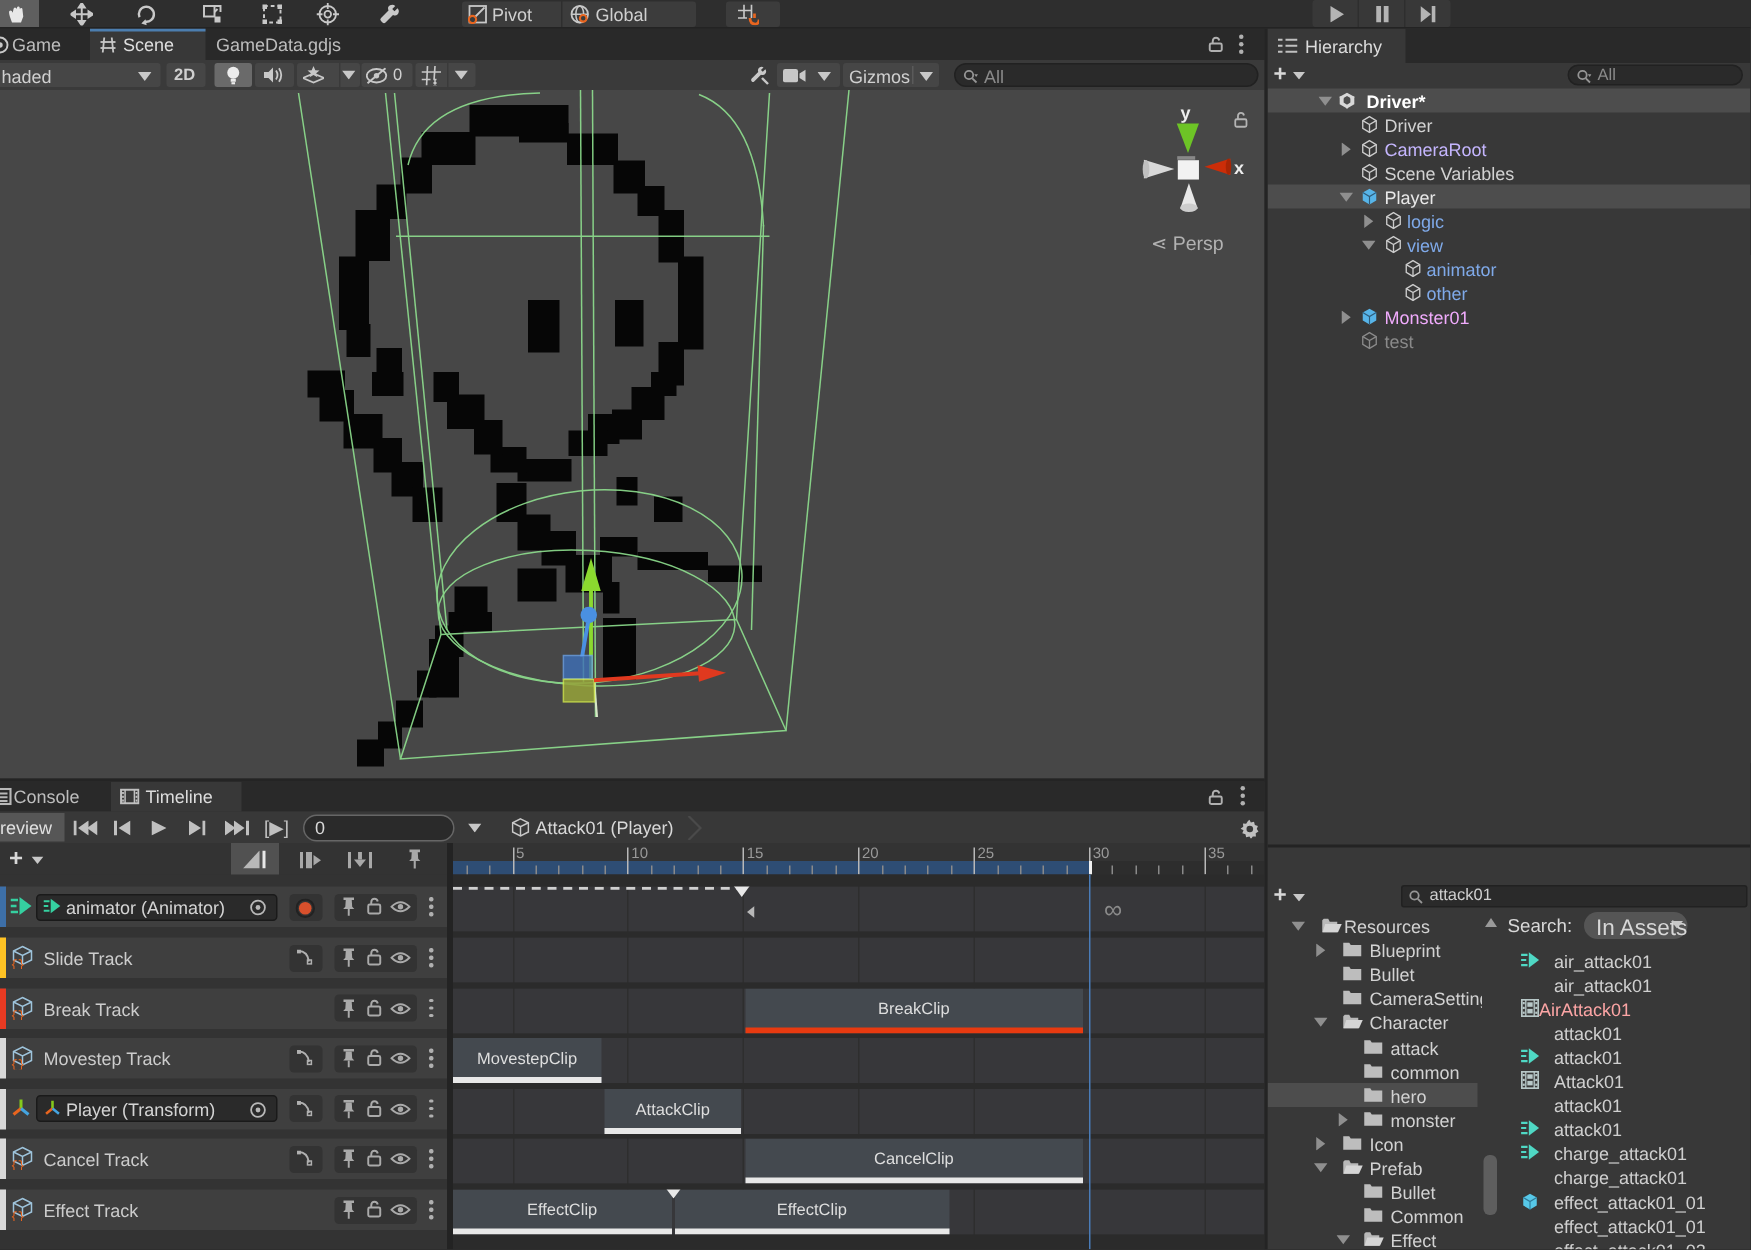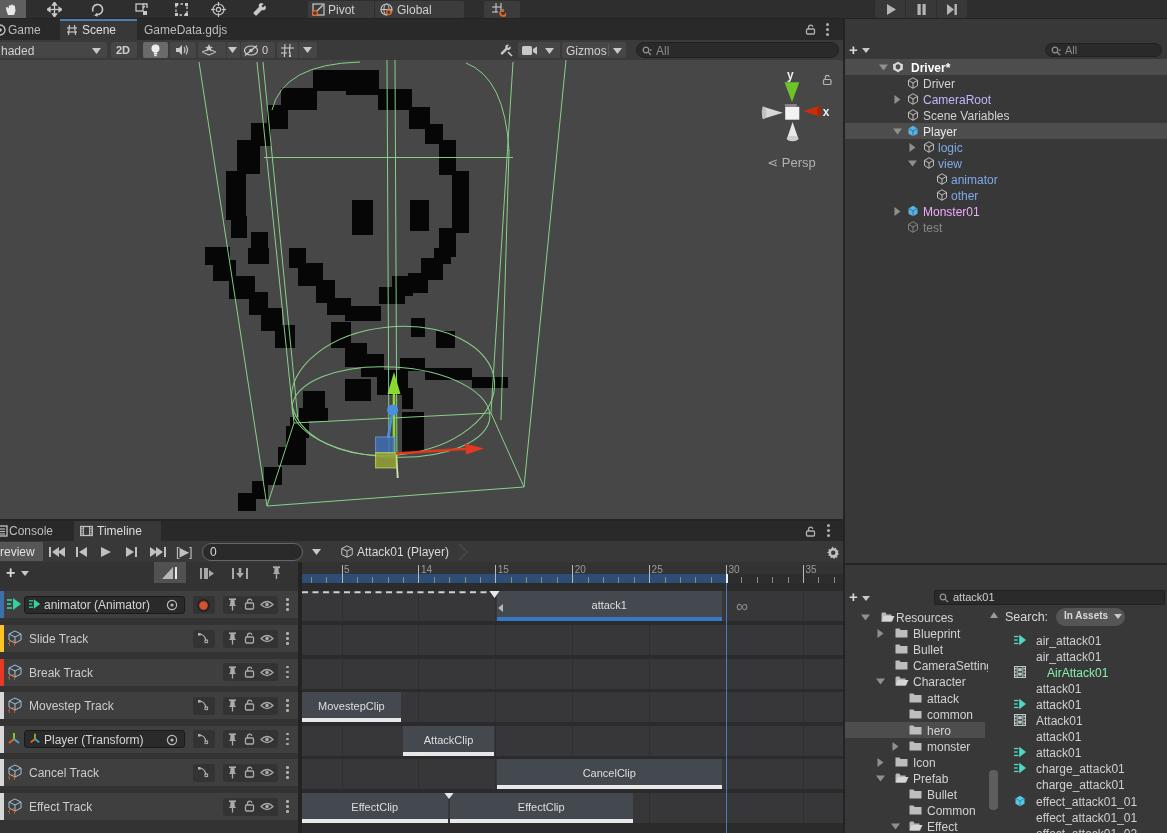--- a/index.html
+++ b/index.html
@@ -457,21 +457,21 @@
 <div class="abs" style="left:710.6px;top:56px;width:1px;height:6px;background:#8a8a8a;"></div>
 <div class="abs" style="left:726.0px;top:44px;width:1px;height:18px;background:#b8b8b8;"></div>
 <div class="abs" style="left:741.4px;top:56px;width:1px;height:6px;background:#8a8a8a;"></div>
 <div class="abs" style="left:756.8px;top:56px;width:1px;height:6px;background:#8a8a8a;"></div>
 <div class="abs" style="left:772.1px;top:56px;width:1px;height:6px;background:#8a8a8a;"></div>
 <div class="abs" style="left:787.5px;top:56px;width:1px;height:6px;background:#8a8a8a;"></div>
 <div class="abs" style="left:802.9px;top:44px;width:1px;height:18px;background:#b8b8b8;"></div>
 <div class="abs" style="left:818.3px;top:56px;width:1px;height:6px;background:#8a8a8a;"></div>
 <div class="abs" style="left:833.7px;top:56px;width:1px;height:6px;background:#8a8a8a;"></div>
 <div class="abs" style="left:344.0px;top:43px;color:#999999;font-size:10px;">5</div>
-<div class="abs" style="left:420.9px;top:43px;color:#999999;font-size:10px;">14</div>
+<div class="abs" style="left:420.9px;top:43px;color:#999999;font-size:10px;">10</div>
 <div class="abs" style="left:497.8px;top:43px;color:#999999;font-size:10px;">15</div>
 <div class="abs" style="left:574.7px;top:43px;color:#999999;font-size:10px;">20</div>
 <div class="abs" style="left:651.6px;top:43px;color:#999999;font-size:10px;text-align:right;">25</div>
 <div class="abs" style="left:728.5px;top:43px;color:#999999;font-size:10px;">30</div>
 <div class="abs" style="left:805.4px;top:43px;color:#999999;font-size:10px;">35</div>
 <div class="abs" style="left:725.6px;top:53px;width:2px;height:9px;background:#f0f0f0;"></div>
 
 <div class="abs" style="left:302px;top:70.4px;width:541px;height:30px;background:#37373a;"></div>
 <div class="abs" style="left:302px;top:104px;width:541px;height:30px;background:#37373a;"></div>
 <div class="abs" style="left:302px;top:137.6px;width:541px;height:30px;background:#37373a;"></div>
@@ -479,23 +479,23 @@
 <div class="abs" style="left:302px;top:204.8px;width:541px;height:30px;background:#37373a;"></div>
 <div class="abs" style="left:302px;top:238.4px;width:541px;height:30px;background:#37373a;"></div>
 <div class="abs" style="left:302px;top:272px;width:541px;height:30px;background:#37373a;"></div>
 <div class="abs" style="left:341.5px;top:62px;width:1px;height:250px;background:#2e2e2e;"></div>
 <div class="abs" style="left:418.4px;top:62px;width:1px;height:250px;background:#2e2e2e;"></div>
 <div class="abs" style="left:495.3px;top:62px;width:1px;height:250px;background:#2e2e2e;"></div>
 <div class="abs" style="left:572.2px;top:62px;width:1px;height:250px;background:#2e2e2e;"></div>
 <div class="abs" style="left:649.1px;top:62px;width:1px;height:250px;background:#2e2e2e;"></div>
 <div class="abs" style="left:726.0px;top:62px;width:1px;height:250px;background:#2e2e2e;"></div>
 <div class="abs" style="left:802.9px;top:62px;width:1px;height:250px;background:#2e2e2e;"></div>
-<div class="abs" style="left:496.5px;top:70.4px;width:225.5px;height:30px;background:#44494f;">
-        <div class="abs" style="left:0;bottom:0;width:100%;height:4px;background:#3578c8;"></div>
-        <div class="abs" style="left:0;top:8px;width:100%;text-align:center;color:#dedede;font-size:11px;">attack1</div>
+<div class="abs" style="left:496.5px;top:137.6px;width:225.5px;height:30px;background:#44494f;">
+        <div class="abs" style="left:0;bottom:0;width:100%;height:4px;background:#e83a10;"></div>
+        <div class="abs" style="left:0;top:8px;width:100%;text-align:center;color:#dedede;font-size:11px;">BreakClip</div>
       </div>
 <div class="abs" style="left:302px;top:171.2px;width:98.8px;height:30px;background:#44494f;">
         <div class="abs" style="left:0;bottom:0;width:100%;height:4px;background:#e8e8e8;"></div>
         <div class="abs" style="left:0;top:8px;width:100%;text-align:center;color:#dedede;font-size:11px;">MovestepClip</div>
       </div>
 <div class="abs" style="left:403px;top:204.8px;width:91.0px;height:30px;background:#44494f;">
         <div class="abs" style="left:0;bottom:0;width:100%;height:4px;background:#e8e8e8;"></div>
         <div class="abs" style="left:0;top:8px;width:100%;text-align:center;color:#dedede;font-size:11px;">AttackClip</div>
       </div>
 <div class="abs" style="left:496.5px;top:238.4px;width:225.5px;height:30px;background:#44494f;">
@@ -762,20 +762,34 @@
 <div class="abs" style="left:302px;top:201.2px;width:541px;height:3.6px;background:#2b2b2b;"></div>
 <div class="abs" style="left:302px;top:234.8px;width:541px;height:3.6px;background:#2b2b2b;"></div>
 <div class="abs" style="left:302px;top:268.4px;width:541px;height:3.6px;background:#2b2b2b;"></div>
 <div class="abs" style="left:302px;top:302px;width:541px;height:10px;background:#2b2b2b;"></div>
 <div class="abs" style="left:302px;top:62px;width:541px;height:8.4px;background:#2b2b2b;"></div>
 <div class="abs" style="left:726px;top:62px;width:1px;height:250px;background:#4a7cb8;"></div>
 <div class="abs" style="left:298px;top:41px;width:4px;height:271px;background:#232323;"></div>
 </div>
 
 <div class="abs" id="rightcol" style="left:845px;top:19px;width:322px;height:814px;background:#383838;overflow:hidden;">
+      <div class="abs" style="left:0;top:0;width:322px;height:23px;background:#292929;">
+  <div class="abs" style="left:0;top:0;width:92px;height:23px;background:#383838;"></div>
+  <svg class="abs" style="left:7px;top:6px" width="13" height="11" viewBox="0 0 13 11">
+          <g stroke="#c0c0c0" stroke-width="1.4">
+            <line x1="0" y1="1.5" x2="3" y2="1.5"></line>
+            <line x1="5" y1="1.5" x2="13" y2="1.5"></line>
+            <line x1="0" y1="5.5" x2="3" y2="5.5"></line>
+            <line x1="5" y1="5.5" x2="13" y2="5.5"></line>
+            <line x1="0" y1="9.5" x2="3" y2="9.5"></line>
+            <line x1="5" y1="9.5" x2="13" y2="9.5"></line>
+          </g>
+        </svg>
+  <div class="txt abs" style="left:25px;top:6px;color:#dcdcdc;">Hierarchy</div>
+</div>
 <div class="abs" style="left:0;top:23px;width:322px;height:16px;background:#383838;">
   <div class="txt abs" style="left:4px;top:0px;color:#d8d8d8;font-size:15px;font-weight:bold;">+</div>
   <svg class="abs" style="left:17px;top:6px" width="8" height="5" viewBox="0 0 8 5">
           <path d="M0 0 L8 0 L4 5 Z" fill="#c8c8c8"></path>
         </svg>
   <div class="abs" style="left:200px;top:1px;width:117px;height:14px;background:#2a2a2a;border:1px solid #212121;border-radius:7px;"></div>
   <svg class="abs" style="left:206px;top:4px" width="10" height="10" viewBox="0 0 10 10">
           <circle cx="4" cy="4" r="2.8" fill="none" stroke="#969696" stroke-width="1.2"></circle>
           <line x1="6.2" y1="6.2" x2="9" y2="9" stroke="#969696" stroke-width="1.2"></line>
           <path d="M7.5 3.5 l2.5 0 -1.25 1.8 Z" fill="#969696"></path>
@@ -968,21 +982,21 @@
         <path d="M2.5 5 L13.5 5 L11 10.5 L0.7 10.5 Z" fill="#d5d5d5"></path>
       </svg>
 <div class="txt abs" style="left:82px;top:802.3px;color:#d2d2d2;">Effect</div>
 
 <svg class="abs" style="left:145px;top:593px" width="8" height="6" viewBox="0 0 8 6">
         <path d="M4 0 L8 6 L0 6 Z" fill="#9a9a9a"></path>
       </svg>
 <div class="abs" style="left:144px;top:751px;width:9px;height:40px;background:#5e5e5e;border-radius:4px;"></div>
 <div class="txt abs" style="left:160px;top:592px;color:#d8d8d8;font-size:12.5px;">Search:</div>
 <div class="abs" style="left:211px;top:588.5px;width:69px;height:18px;background:#555555;border-radius:9px;"></div>
-<div class="txt abs" style="left:219px;top:592px;color:#d8d8d8;font-size:10px;font-weight:bold;">In Assets</div>
+<div class="txt abs" style="left:219px;top:592px;color:#d8d8d8;font-size:15px;">In Assets</div>
 <svg class="abs" style="left:269px;top:595px" width="8" height="5" viewBox="0 0 8 5">
         <path d="M0 0 L8 0 L4 5 Z" fill="#c8c8c8"></path>
       </svg>
 <svg class="abs" style="left:169px;top:615.0px" width="13" height="12" viewBox="0 0 15 14">
         <g stroke="#4fd8c4" stroke-width="1.6">
           <line x1="0" y1="3" x2="5" y2="3"></line>
           <line x1="0" y1="7" x2="4" y2="7"></line>
           <line x1="0" y1="11" x2="5" y2="11"></line>
         </g>
         <path d="M6 1 L14 7 L6 13 Z" fill="#4fd8c4"></path>
@@ -995,21 +1009,21 @@
         <line x1="8.8" y1="0.5" x2="8.8" y2="11.5" stroke="#b8c8c8" stroke-width="0.9"></line>
         <rect x="1.1" y="2" width="1.4" height="1.5" fill="#b8c8c8"></rect>
         <rect x="1.1" y="5.2" width="1.4" height="1.5" fill="#b8c8c8"></rect>
         <rect x="1.1" y="8.4" width="1.4" height="1.5" fill="#b8c8c8"></rect>
         <rect x="9.5" y="2" width="1.4" height="1.5" fill="#b8c8c8"></rect>
         <rect x="9.5" y="5.2" width="1.4" height="1.5" fill="#b8c8c8"></rect>
         <rect x="9.5" y="8.4" width="1.4" height="1.5" fill="#b8c8c8"></rect>
         <rect x="4.2" y="2.2" width="3.6" height="3" fill="#b8c8c8"></rect>
         <rect x="4.2" y="6.6" width="3.6" height="3" fill="#b8c8c8"></rect>
       </svg>
-<div class="txt abs" style="left:202px;top:648.1px;color:#86efac;">AirAttack01</div>
+<div class="txt abs" style="left:181px;top:648.1px;color:#fca5a5;">AirAttack01</div>
 <div class="txt abs" style="left:191px;top:664.15px;color:#cfcfcf;">attack01</div>
 <svg class="abs" style="left:169px;top:679.2px" width="13" height="12" viewBox="0 0 15 14">
         <g stroke="#4fd8c4" stroke-width="1.6">
           <line x1="0" y1="3" x2="5" y2="3"></line>
           <line x1="0" y1="7" x2="4" y2="7"></line>
           <line x1="0" y1="11" x2="5" y2="11"></line>
         </g>
         <path d="M6 1 L14 7 L6 13 Z" fill="#4fd8c4"></path>
       </svg>
 <div class="txt abs" style="left:191px;top:680.2px;color:#cfcfcf;">attack01</div>

